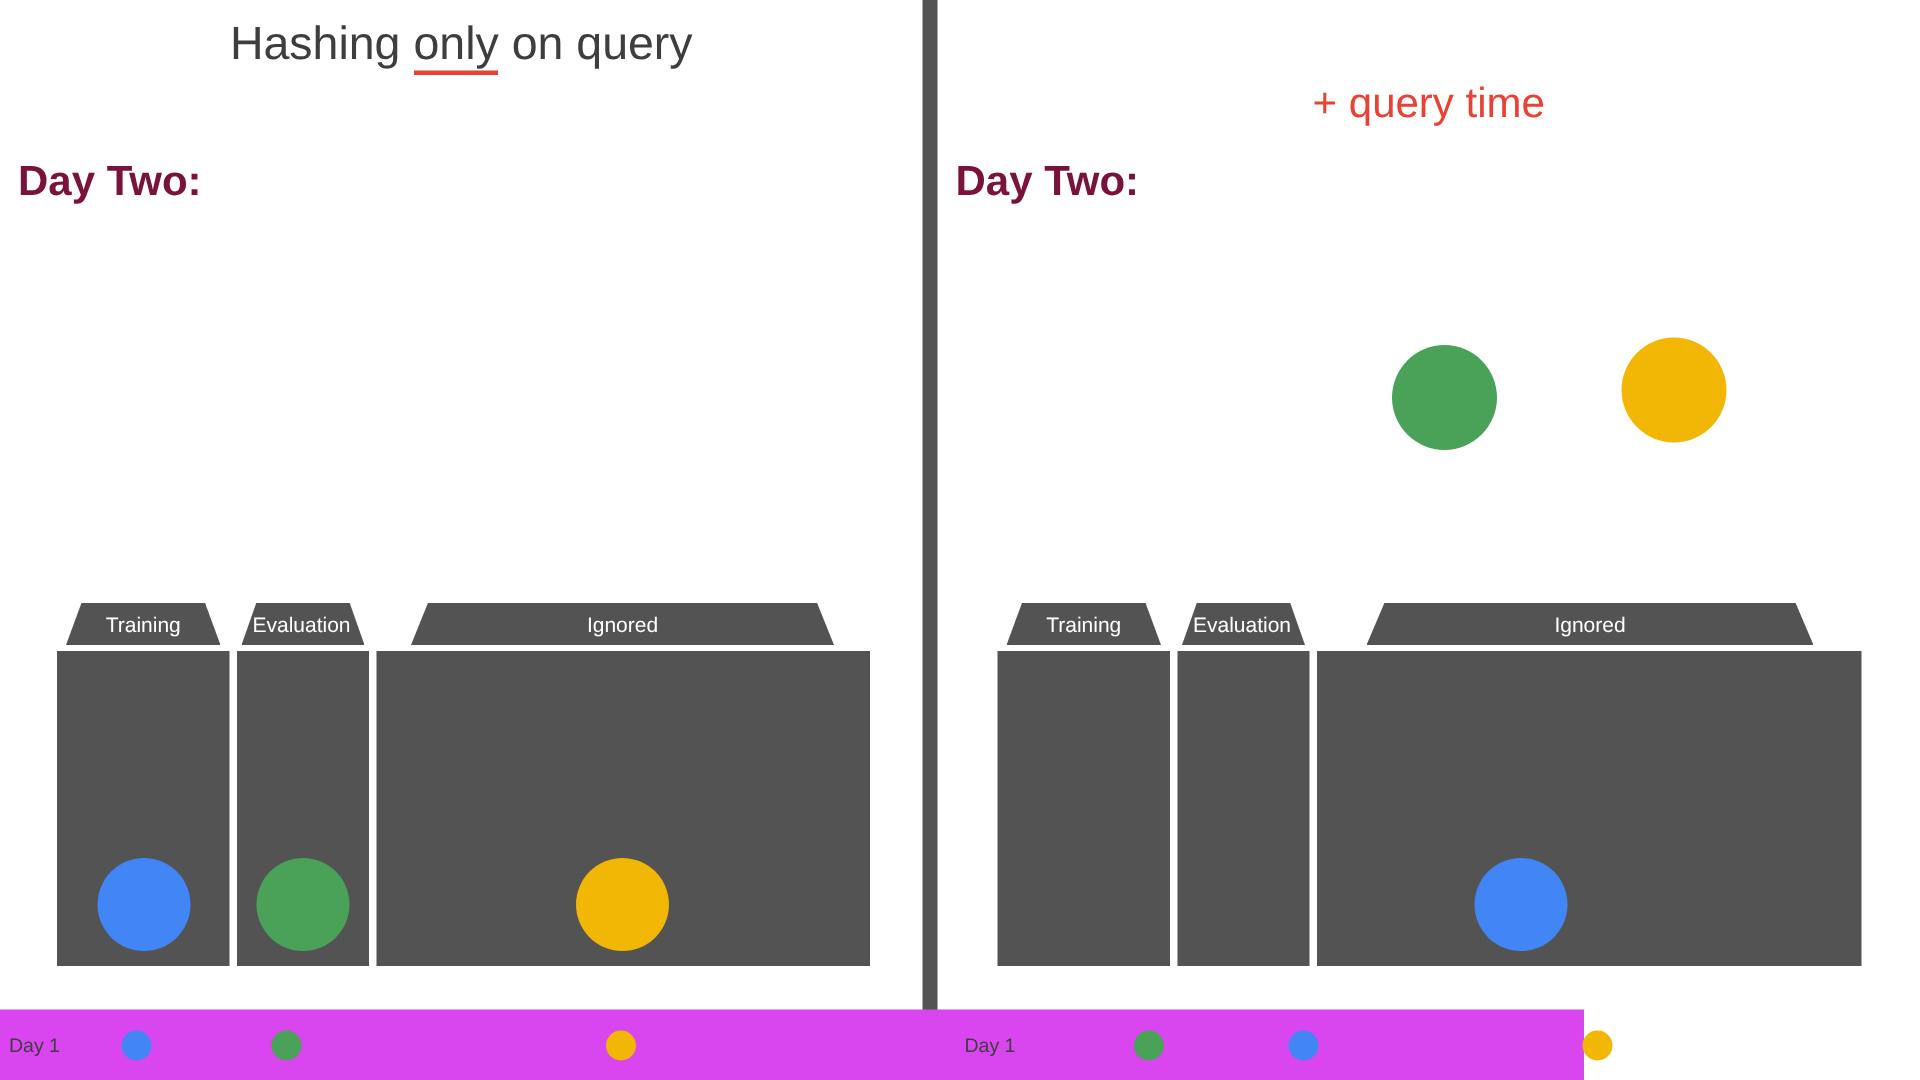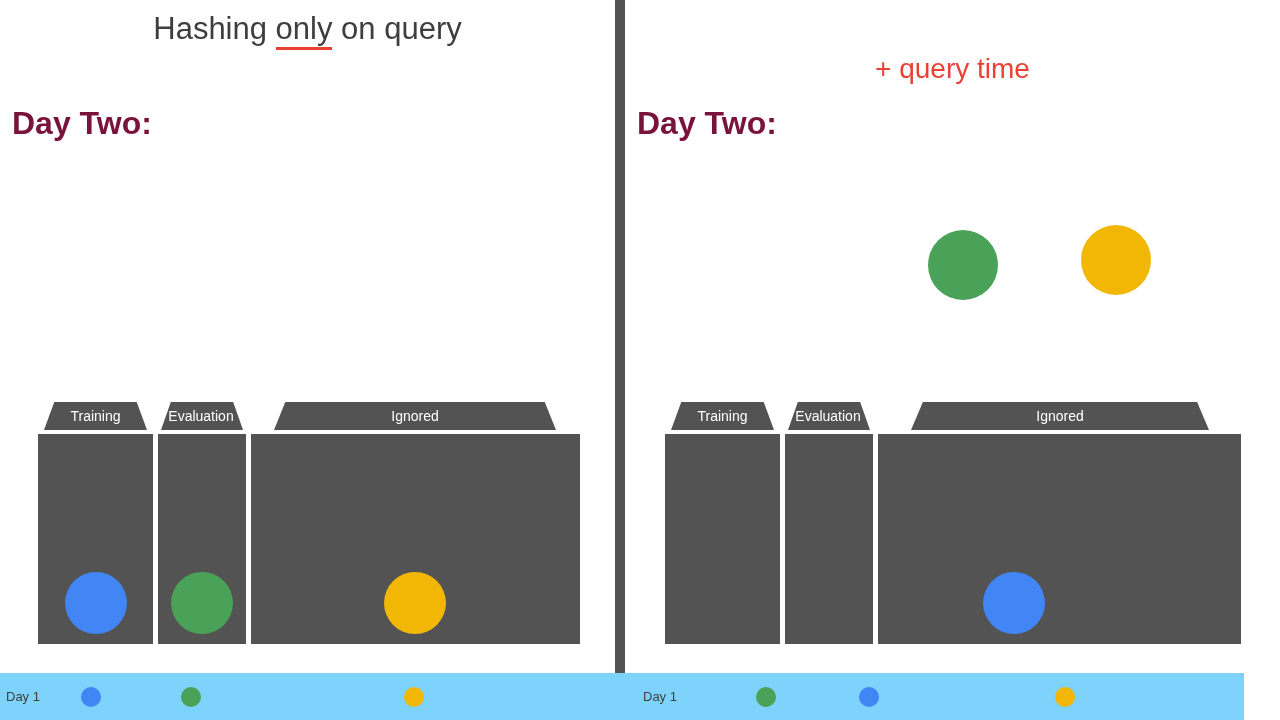--- a/index.html
+++ b/index.html
@@ -43,21 +43,21 @@
   .subtitle-red {
     color: #e94235;
     font-size: 28px;
     font-weight: 400;
   }
 
   .day-label {
     position: absolute;
     top: 105px;
     left: 12px;
-    font-size: 32px;
+    font-size: 28px;
     font-weight: 700;
     color: #79133b;
   }
 
   
   .bins {
     position: absolute;
     top: 402px;
     height: 246px;
   }
@@ -91,23 +91,23 @@
   .float-ball {
     position: absolute;
     border-radius: 50%;
   }
 
   
   .timeline {
     position: absolute;
     left: 0;
     bottom: 0;
-    width: 1244px;
+    width: 1056px;
     height: 47px;
-    background: #7dd3fc;
+    background: #d946ef;
   }
   .tl-label {
     position: absolute;
     font-size: 13px;
     color: #3e3e3e;
     top: 16px;
   }
   .tl-dot {
     position: absolute;
     width: 20px;

